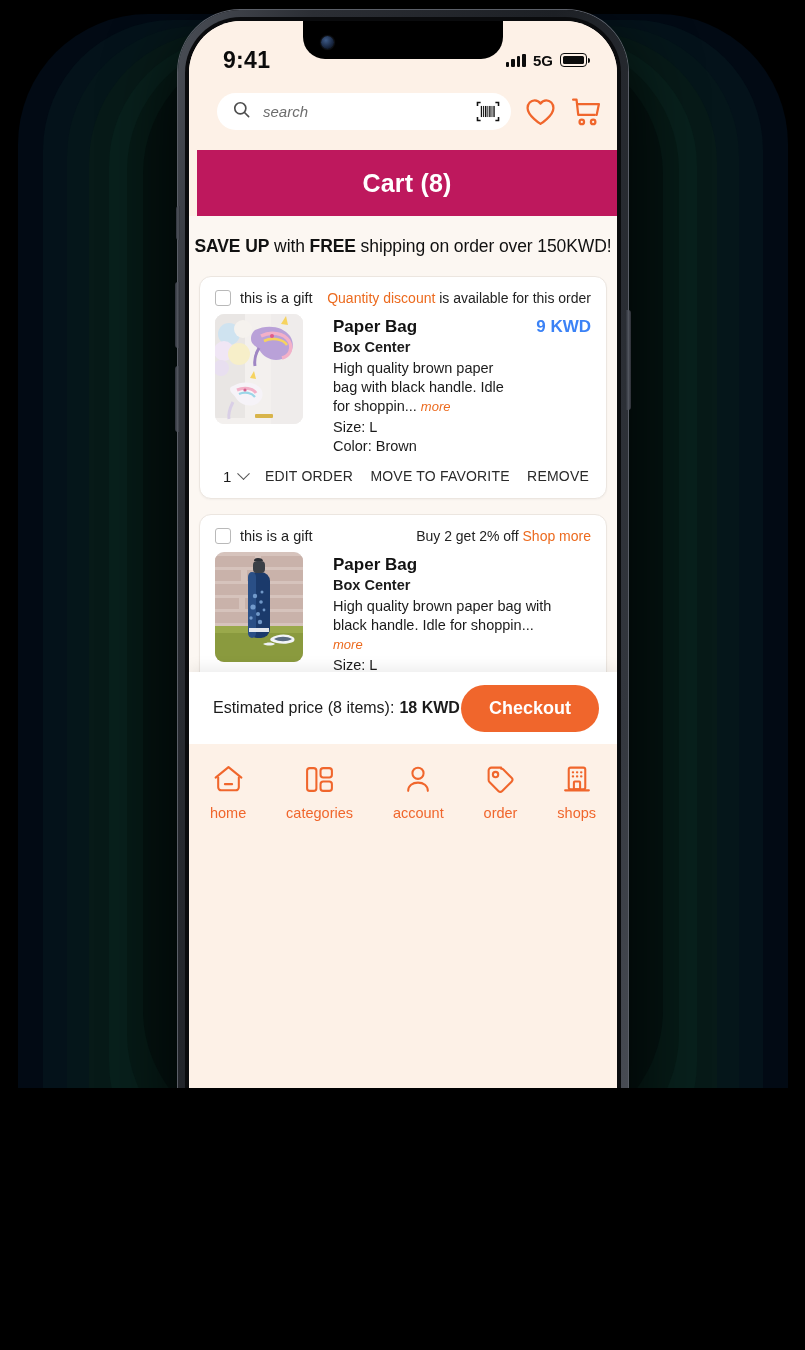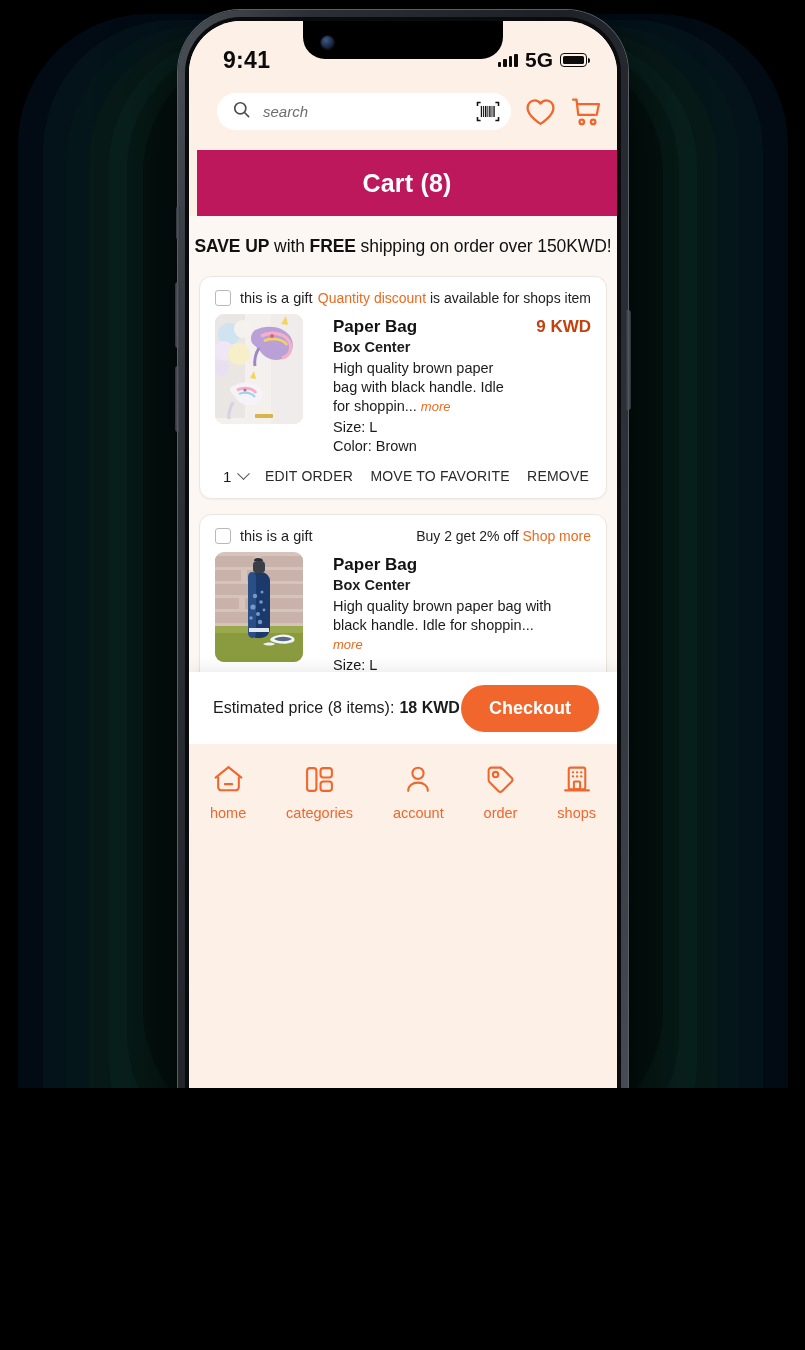--- a/index.html
+++ b/index.html
@@ -108,21 +108,21 @@
     color: #0c0c0c;
     letter-spacing: 0.3px;
   }
   .status-right { display: flex; align-items: center; gap: 7px; }
   .signal { display: flex; align-items: flex-end; gap: 2px; height: 13px; }
   .signal i { display: block; width: 3.5px; background: #0c0c0c; border-radius: 1px; }
   .signal i:nth-child(1) { height: 5px; }
   .signal i:nth-child(2) { height: 8px; }
   .signal i:nth-child(3) { height: 11px; }
   .signal i:nth-child(4) { height: 13px; }
-  .net-label { font-size: 21px; font-weight: 600; color: #0c0c0c; }
+  .net-label { font-size: 15px; font-weight: 600; color: #0c0c0c; }
   .battery {
     position: relative;
     width: 27px; height: 14px;
     border: 1.6px solid #0c0c0c;
     border-radius: 4px;
     padding: 1.6px;
   }
   .battery .fill { width: 100%; height: 100%; background: #0c0c0c; border-radius: 1.5px; }
   .battery::after {
     content: "";
@@ -256,21 +256,21 @@
   .p-attr { font-size: 14.5px; color: #1b1b1b; margin-top: 3px; }
 
   .price-col {
     flex: none;
     text-align: right;
     padding-top: 3px;
     display: flex;
     align-items: baseline;
     gap: 10px;
   }
-  .price { font-size: 17px; font-weight: 700; color: #c2410c; white-space: nowrap; }
+  .price { font-size: 17px; font-weight: 700; color: #3b82f6; white-space: nowrap; }
   .price.sale { color: #ec6a1e; }
   .price.old { font-weight: 700; color: #3b3b3b; text-decoration: line-through; }
 
   .card-actions {
     display: flex;
     align-items: center;
     justify-content: space-between;
     padding: 14px 2px 13px 8px;
     font-size: 14px;
     color: #2a2a2a;
@@ -427,21 +427,21 @@
 
         <div class="cart-scroll">
 
           <div class="card">
             <div class="card-top">
               <label class="gift">
                 <span class="box"></span>
                 <span>this is a gift</span>
               </label>
               <div class="promo-note">
-                <span class="hl">Quantity discount</span><span> is available for shops item</span>
+                <span class="hl">Quantity discount</span><span> is available for this order</span>
               </div>
             </div>
 
             <div class="card-body">
               <div class="thumb">
                 <svg viewBox="0 0 88 110" preserveAspectRatio="none">
                   <rect width="88" height="110" fill="#f3f0ee"></rect>
                   <rect x="0" y="0" width="30" height="104" fill="#e9e6e4"></rect>
                   <rect x="56" y="0" width="32" height="110" fill="#efeceb"></rect>
                   <circle cx="14" cy="20" r="11" fill="#cfe3f0"></circle>

